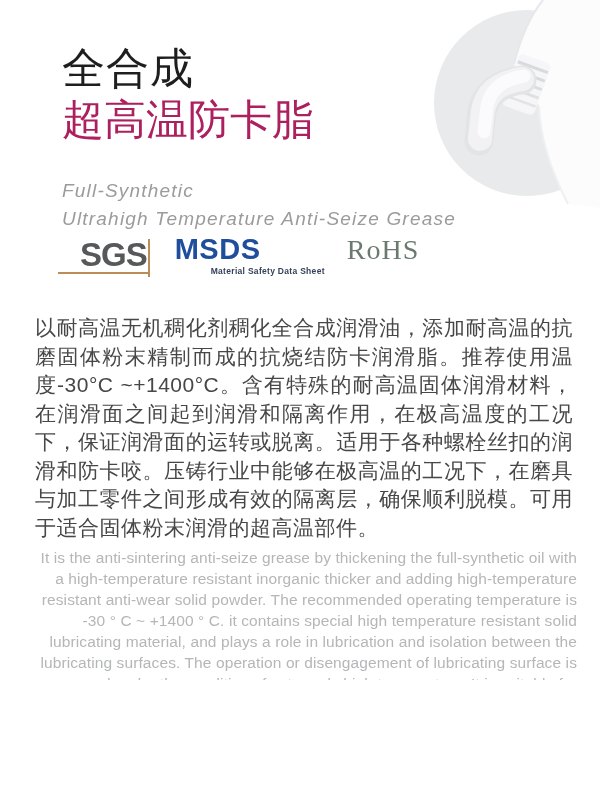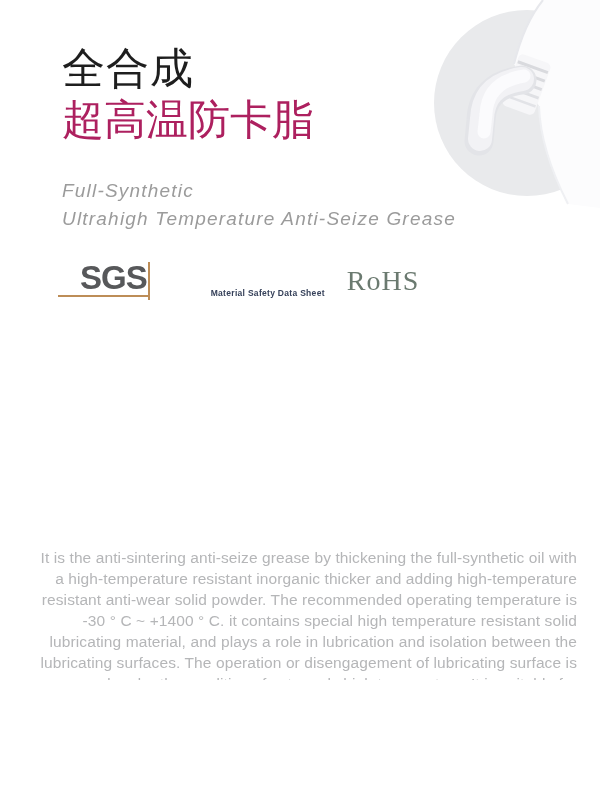--- a/index.html
+++ b/index.html
@@ -25,21 +25,21 @@
   .title-cn-2 {
     font-size: 42px; font-weight: 400; color: #ad205f;
     line-height: 1.15; margin-top: 3px; letter-spacing: 0px;
   }
   .subtitle {
     margin-top: 32px; font-style: italic; color: #9b9b9b;
     font-size: 19px; line-height: 28px; letter-spacing: 1.2px;
   }
 
   
-  .certs { position: absolute; left: 58px; top: 250px; display: flex; align-items: flex-end; height: 50px; }
+  .certs { position: absolute; left: 58px; top: 236px; display: flex; align-items: flex-start; height: 50px; }
   .cert-sgs { position: relative; padding: 2px 4px 6px 22px; }
   .sgs-label { font-size: 33px; font-weight: bold; color: #57585a; letter-spacing: -1px; line-height: 1; }
   .sgs-underline { position: absolute; left: 0; right: 1px; bottom: 3px; height: 2px; background: #bd8d57; }
   .sgs-vline { position: absolute; right: 1px; top: 3px; bottom: 0; width: 2px; background: #bd8d57; }
   .cert-msds { margin-left: 24px; padding-bottom: 2px; }
   .msds-label { font-size: 29px; font-weight: 800; color: #1f4e9c; line-height: 0.95; letter-spacing: 0.5px; }
   .msds-sub { font-size: 8.5px; font-weight: bold; color: #36415a; letter-spacing: 0.3px; margin-top: 2px; white-space: nowrap; padding-left: 36px; }
   .cert-rohs {
     margin-left: 22px; padding-bottom: 5px;
     font-family: "Liberation Serif", serif;
@@ -97,23 +97,25 @@
     </div>
   </div>
 
   <div class="certs">
     <div class="cert-sgs">
       <span class="sgs-label">SGS</span>
       <span class="sgs-underline"></span>
       <span class="sgs-vline"></span>
     </div>
     <div class="cert-msds">
+      <div class="msds-label">MSDS</div>
       <div class="msds-sub">Material Safety Data Sheet</div>
     </div>
     <div class="cert-rohs">
       <span>RoHS</span>
     </div>
   </div>
 
+  <p class="desc-cn">以耐高温无机稠化剂稠化全合成润滑油，添加耐高温的抗磨固体粉末精制而成的抗烧结防卡润滑脂。推荐使用温度-30°C ~+1400°C。含有特殊的耐高温固体润滑材料，在润滑面之间起到润滑和隔离作用，在极高温度的工况下，保证润滑面的运转或脱离。适用于各种螺栓丝扣的润滑和防卡咬。压铸行业中能够在极高温的工况下，在磨具与加工零件之间形成有效的隔离层，确保顺利脱模。可用于适合固体粉末润滑的超高温部件。</p>
 
   <p class="desc-en">It is the anti-sintering anti-seize grease by thickening the full-synthetic oil with a high-temperature resistant inorganic thicker and adding high-temperature resistant anti-wear solid powder. The recommended operating temperature is -30 ° C ~ +1400 ° C. it contains special high temperature resistant solid lubricating material, and plays a role in lubrication and isolation between the lubricating surfaces. The operation or disengagement of lubricating surface is ensured under the condition of extremely high temperature. It is suitable for lubrication and anti-seize of various bolt and thread. In die casting industry, an effective isolation layer can be formed between grinding tools and machined parts at very high temperature to ensure smooth demoulding. It can be used for ultra-high temperature parts suitable for solid powder lubrication.</p>
 
 </div>
 
 </body></html>

